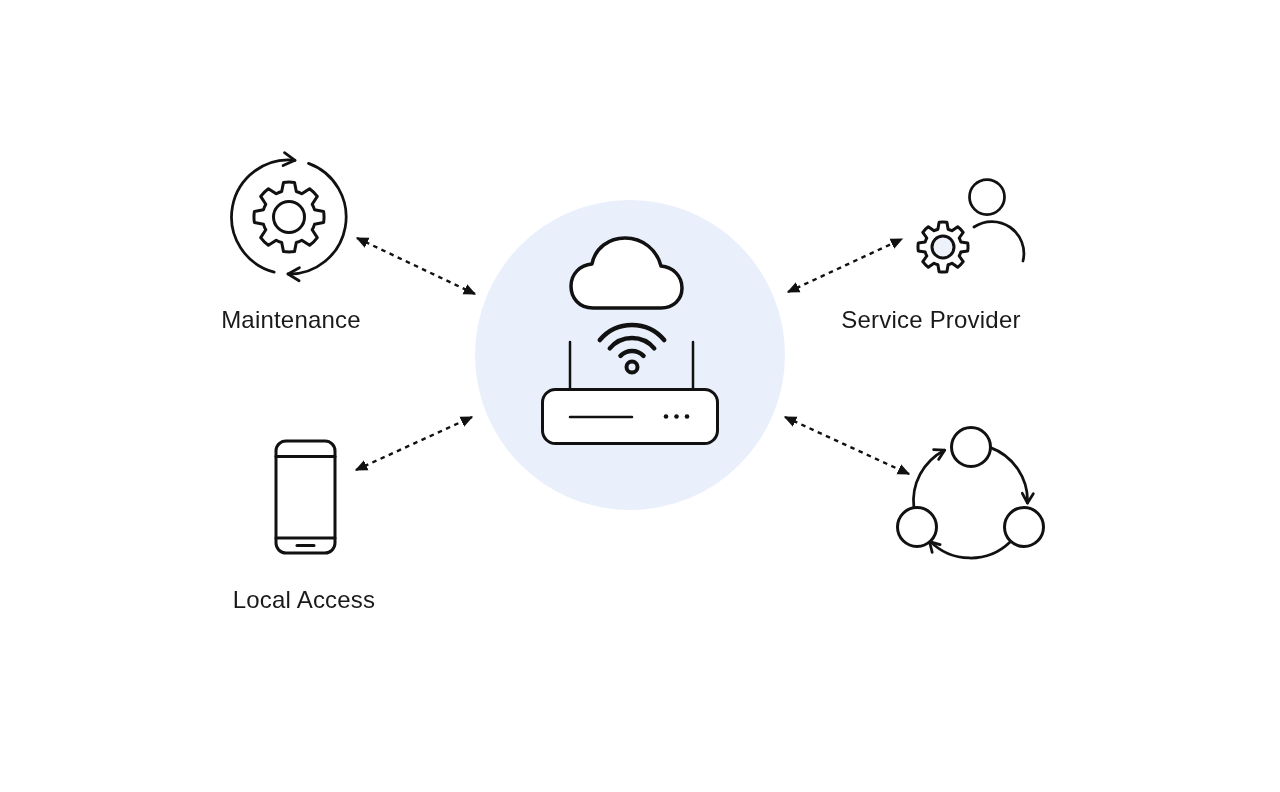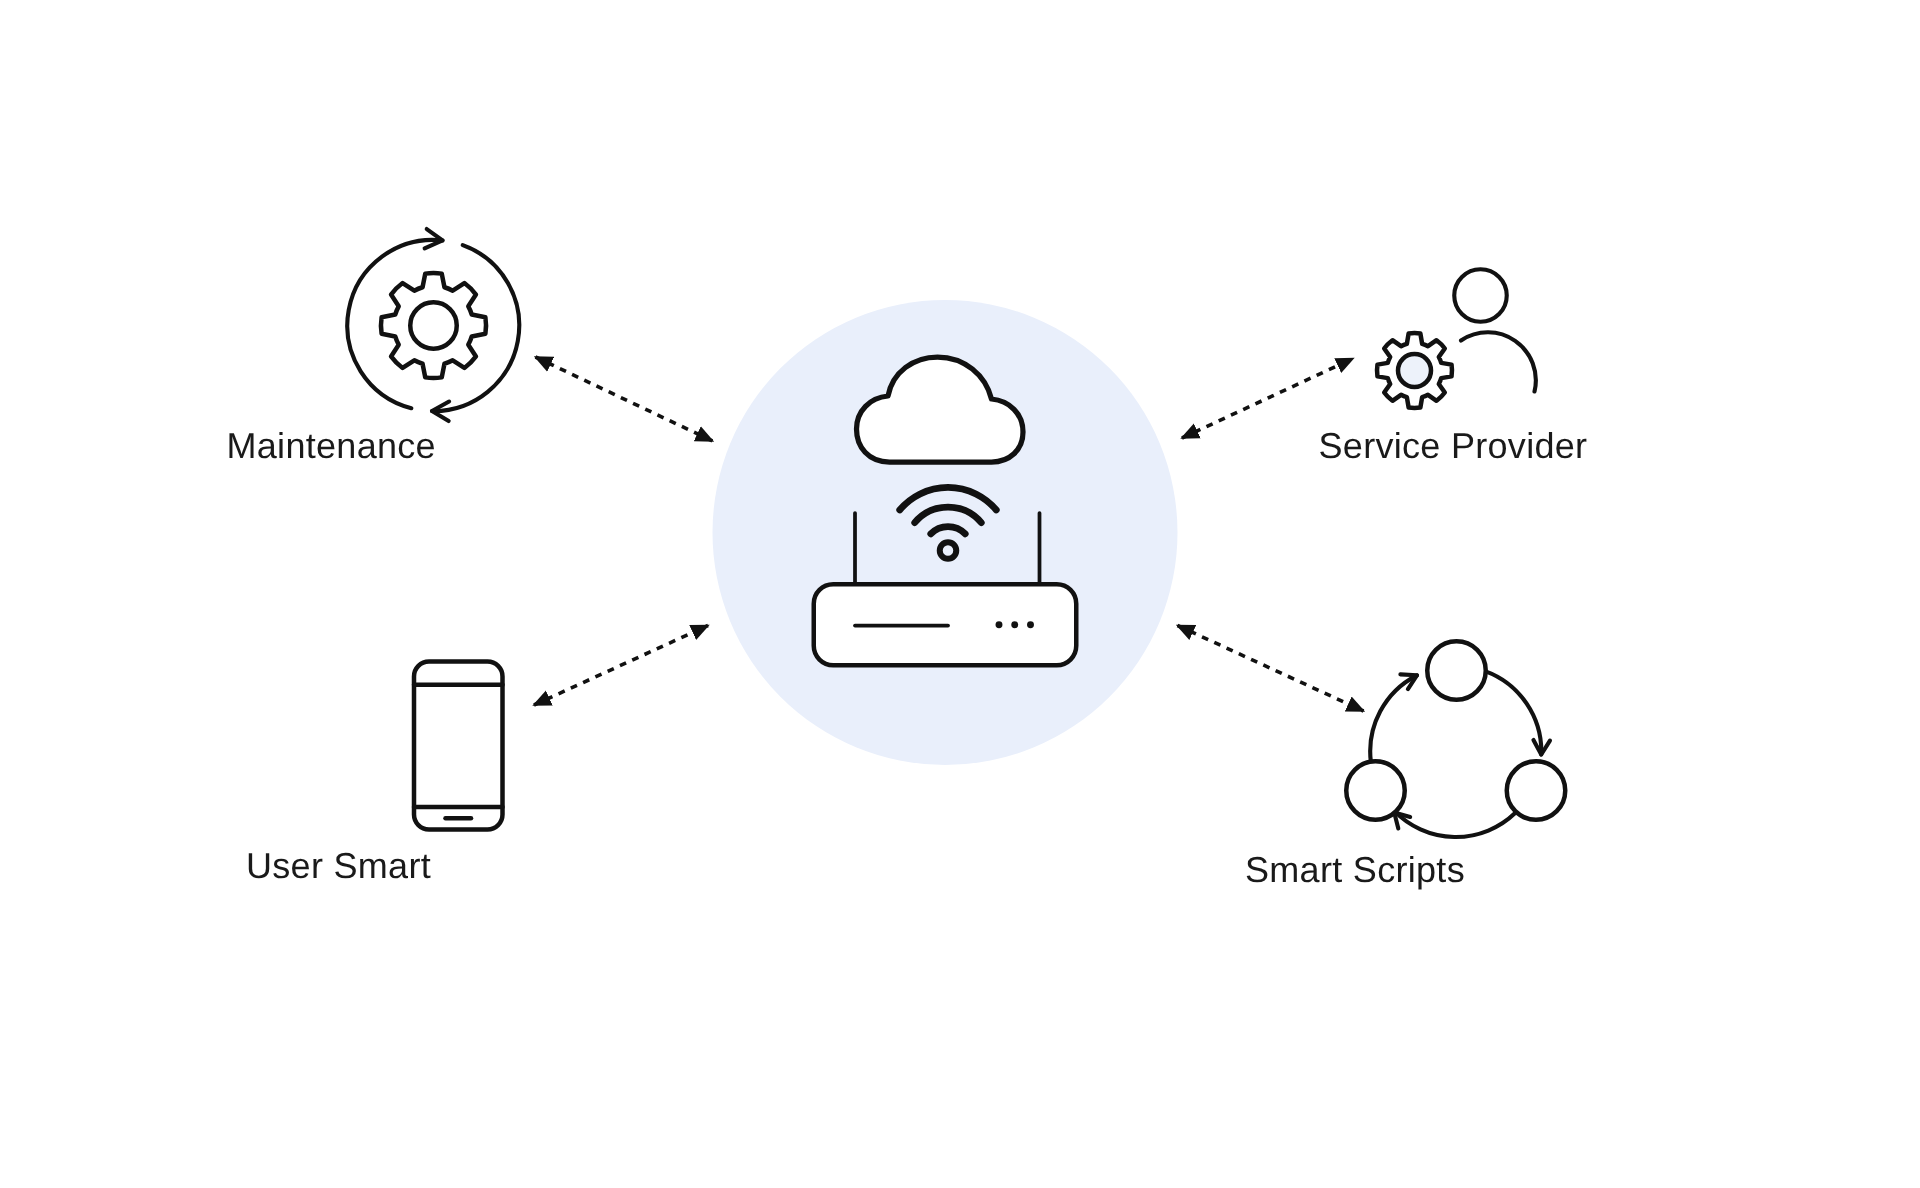--- a/index.html
+++ b/index.html
@@ -9,23 +9,23 @@
     font-family:"Liberation Sans","DejaVu Sans",sans-serif;
   }
   .hub-circle{
     position:absolute;left:475px;top:200px;width:310px;height:310px;
     border-radius:50%;
   }
   svg.icon{position:absolute;overflow:visible;}
   svg.icon path, svg.icon line, svg.icon rect, svg.icon circle{vector-effect:none;}
   .overlay{position:absolute;left:0;top:0;}
   .label{
-    position:absolute;width:280px;text-align:left;
+    position:absolute;width:280px;text-align:center;
     font-size:24px;line-height:30px;font-weight:400;
-    color:var(--text,#1a1a1a);letter-spacing:0.2px;
+    color:var(--text,#1a1a1a);letter-spacing:0.2px;margin-top:22px;
   }
 </style>
 </head>
 <body>
 
 <div class="canvas">
 
   <div class="hub-circle" style="background: rgb(233, 239, 251);"></div>
 
   <svg class="overlay" width="1280" height="792" viewBox="0 0 1280 792">
@@ -88,23 +88,22 @@
       <path d="M 115.1 118 A 57 57 0 0 1 34.5 116.6" fill="none" stroke="#111111" stroke-width="2.75" stroke-linecap="round" stroke-linejoin="round"></path>
       <path d="M 45.1 120.6 L 34.5 117.6 L 37.2 128.3" fill="none" stroke="#111111" stroke-width="2.75" stroke-linecap="round" stroke-linejoin="round"></path>
       <circle cx="76" cy="23" r="19.5" fill="#fff" stroke="#111111" stroke-width="3"></circle>
       <circle cx="22" cy="103" r="19.5" fill="#fff" stroke="#111111" stroke-width="3"></circle>
       <circle cx="129" cy="103" r="19.5" fill="#fff" stroke="#111111" stroke-width="3"></circle>
     </svg>
 
   <div class="label" style="left:151px;top:283px">
     <div>Maintenance</div>
   </div>
-  <div class="label" style="left:879px;top:283px">
+  <div class="label" style="left:791px;top:283px">
     <div>Service Provider</div>
   </div>
   <div class="label" style="left:164px;top:563px">
-    <div>User Smart</div>
+    <div>Local Access</div>
   </div>
   <div class="label" style="left:830px;top:566px">
-    <div>Smart Scripts</div>
   </div>
 
 </div>
 
 </body></html>

